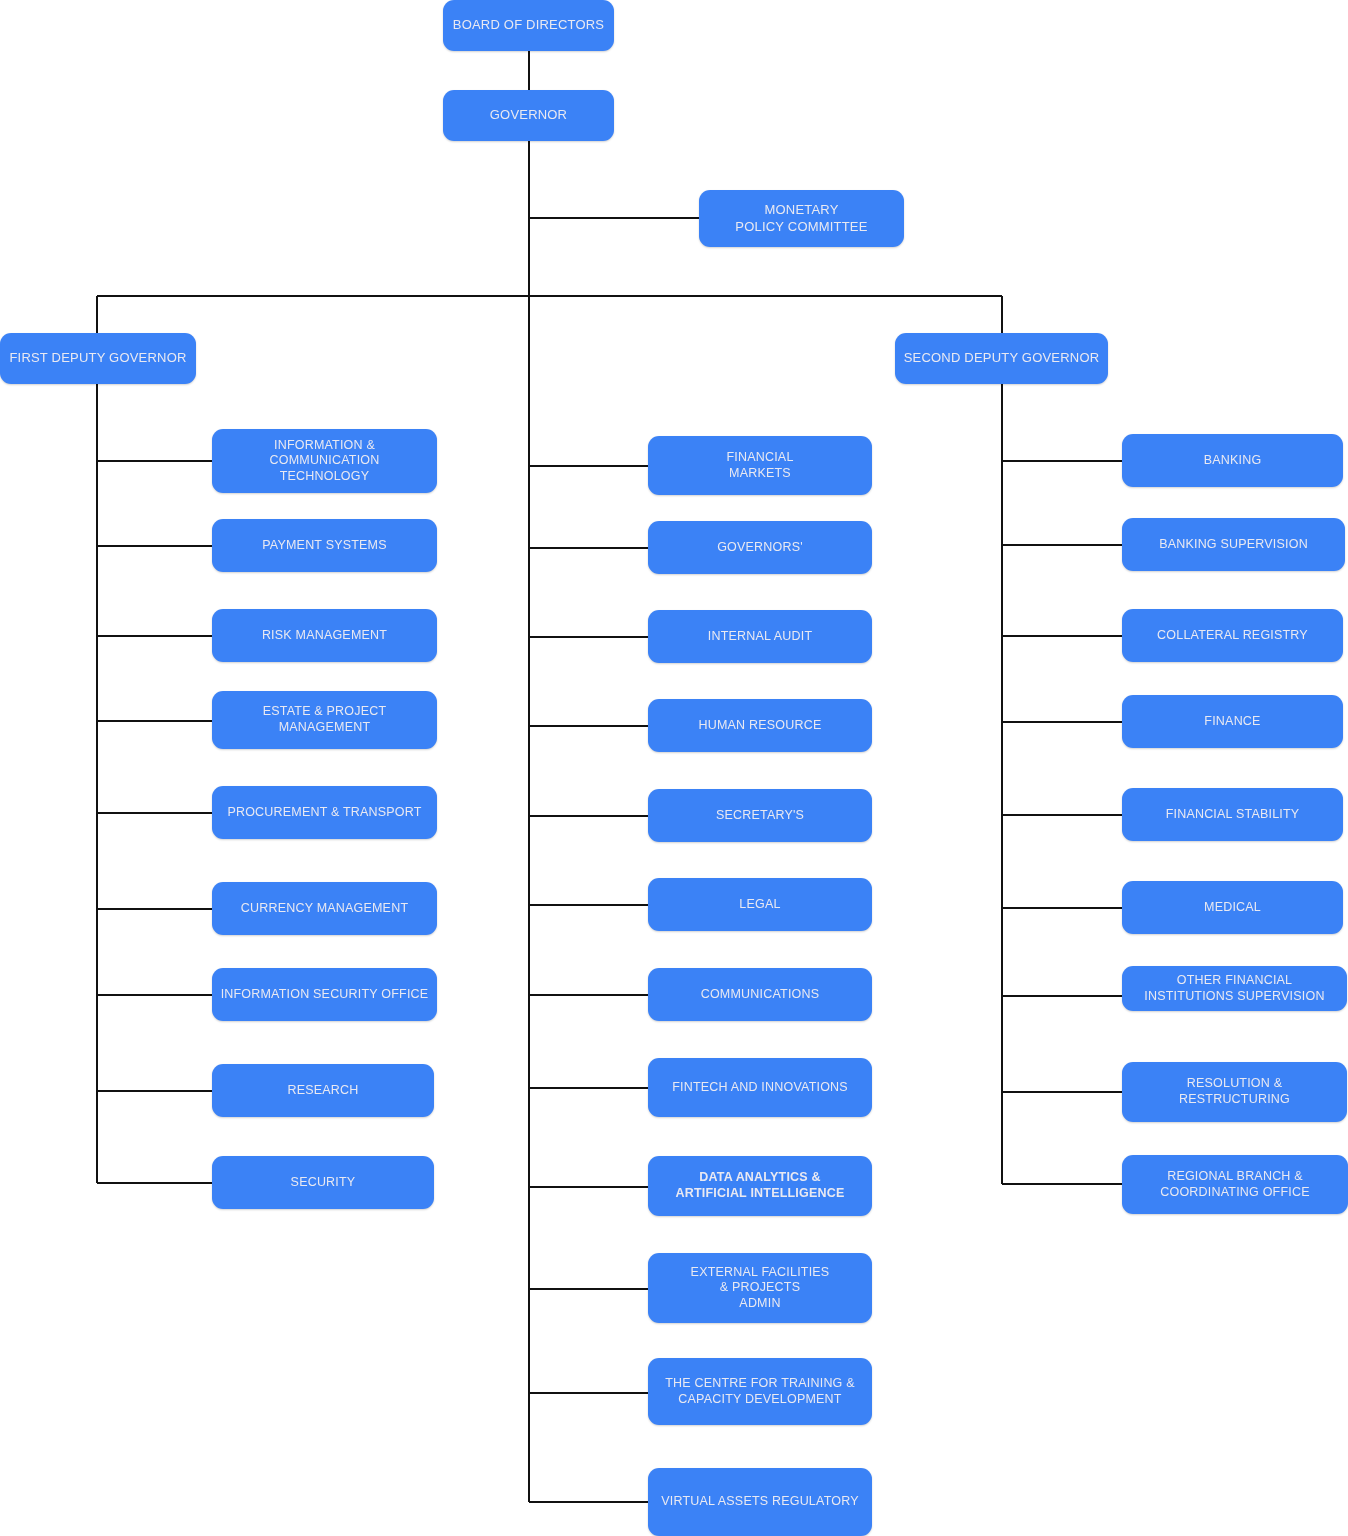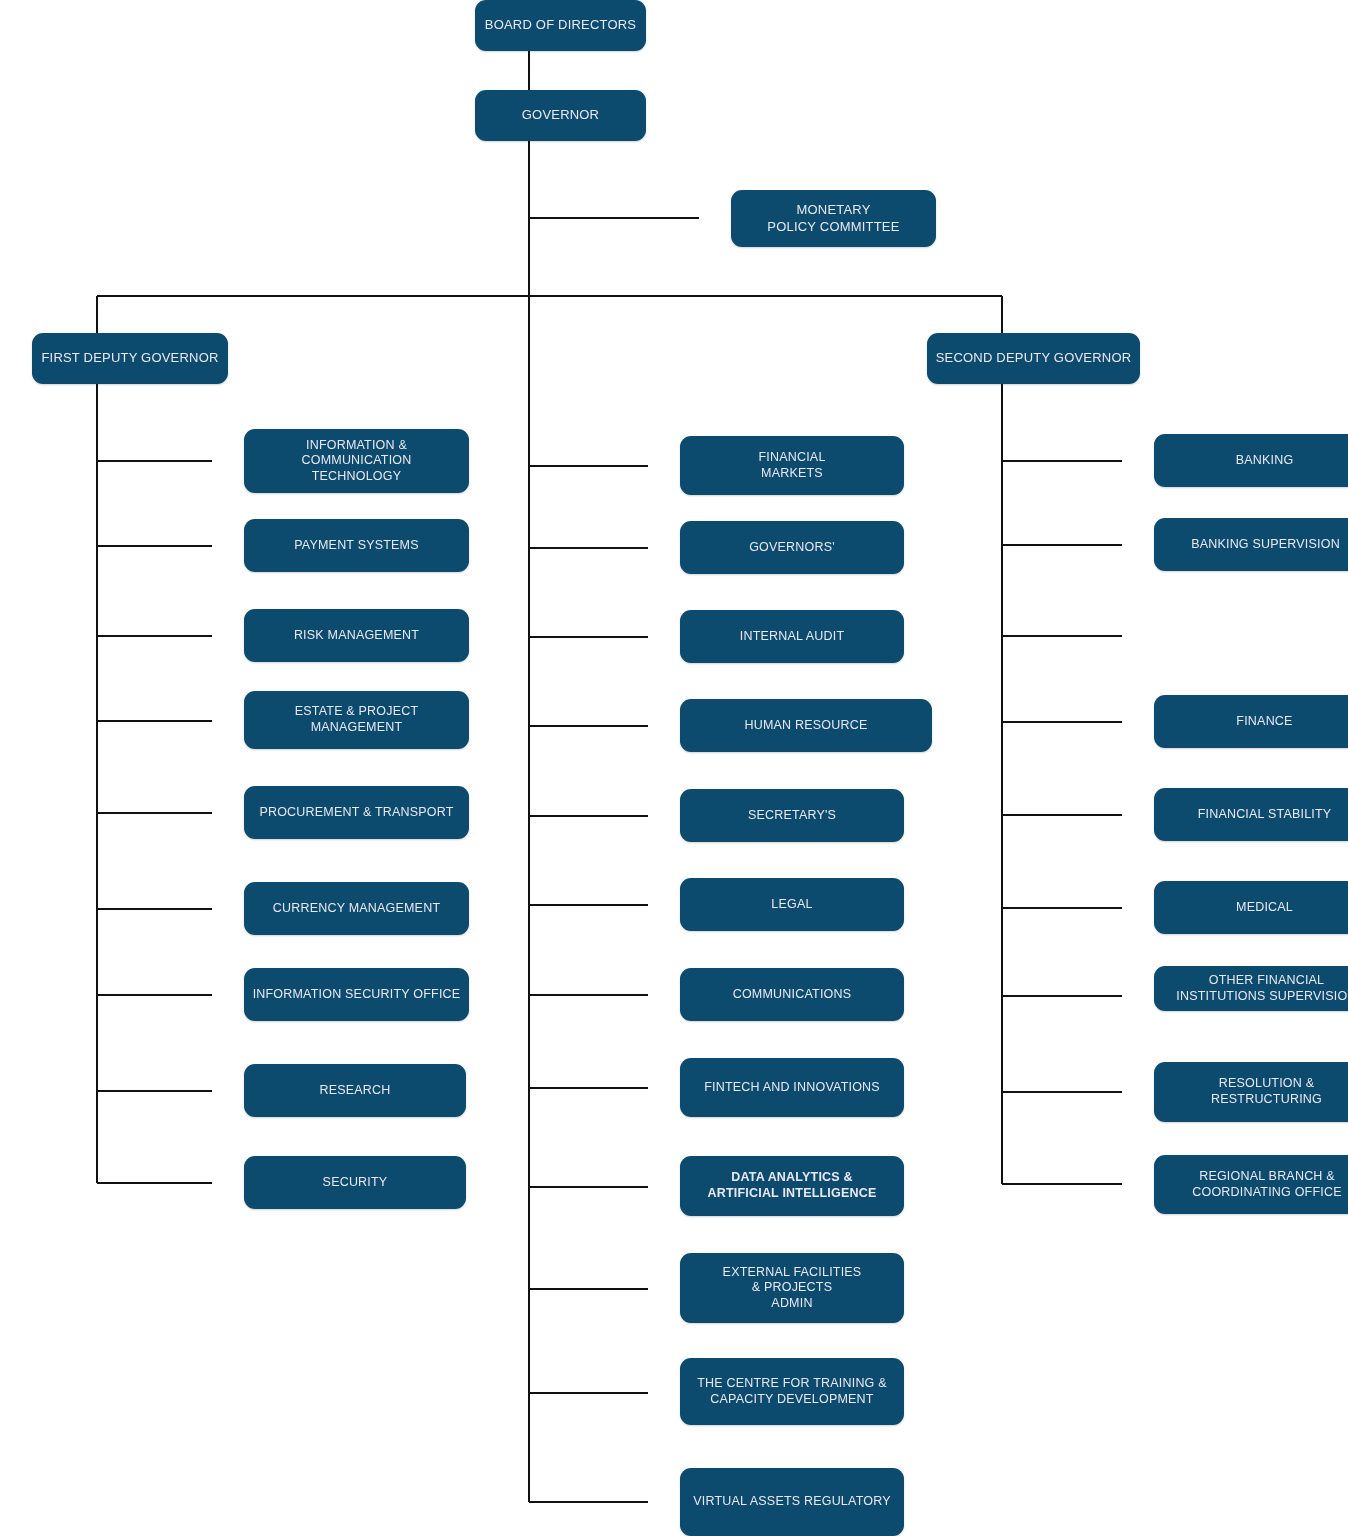--- a/index.html
+++ b/index.html
@@ -21,34 +21,33 @@
     position: absolute;
     left: 0;
     top: 0;
     width: 1348px;
     height: 1536px;
     pointer-events: none;
   }
   .node {
     position: absolute;
     box-sizing: border-box;
-    background: #0c4a6e;
+    background: #3b82f6;
     color: #e9e9f2;
     border-radius: 11px;
     display: flex;
     align-items: center;
     justify-content: center;
     text-align: center;
     font-size: 12.5px;
     line-height: 1.25;
     letter-spacing: 0.2px;
     padding: 4px 8px;
     box-shadow: 0 1px 2px rgba(0,0,0,0.18);
     white-space: pre-line;
-    margin-left: 32px;
   }
   .node.top-level { font-size: 13px; }
   .node-label { display: block; white-space: pre-line; }
 </style>
 </head>
 <body>
 
 <div id="chart-root">
 
   <svg id="connector-layer" viewBox="0 0 1348 1536" xmlns="http://www.w3.org/2000/svg">
@@ -136,35 +135,36 @@
 MANAGEMENT</span></div>
     <div class="node" style="position: absolute; left: 212px; top: 786px; width: 225px; height: 53px;"><span class="node-label">PROCUREMENT &amp; TRANSPORT</span></div>
     <div class="node" style="position: absolute; left: 212px; top: 882px; width: 225px; height: 53px;"><span class="node-label">CURRENCY MANAGEMENT</span></div>
     <div class="node" style="position: absolute; left: 212px; top: 968px; width: 225px; height: 53px;"><span class="node-label">INFORMATION SECURITY OFFICE</span></div>
     <div class="node" style="position: absolute; left: 212px; top: 1064px; width: 222px; height: 53px;"><span class="node-label">RESEARCH</span></div>
     <div class="node" style="position: absolute; left: 648px; top: 436px; width: 224px; height: 59px;"><span class="node-label">FINANCIAL
 MARKETS</span></div>
     <div class="node" style="position: absolute; left: 212px; top: 1156px; width: 222px; height: 53px;"><span class="node-label">SECURITY</span></div>
     <div class="node" style="position: absolute; left: 648px; top: 521px; width: 224px; height: 53px;"><span class="node-label">GOVERNORS'</span></div>
     <div class="node" style="position: absolute; left: 648px; top: 610px; width: 224px; height: 53px;"><span class="node-label">INTERNAL AUDIT</span></div>
-    <div class="node" style="position: absolute; left: 648px; top: 699px; width: 252px; height: 53px;"><span class="node-label">HUMAN RESOURCE</span></div>
+    <div class="node" style="position: absolute; left: 648px; top: 699px; width: 224px; height: 53px;"><span class="node-label">HUMAN RESOURCE</span></div>
     <div class="node" style="position: absolute; left: 648px; top: 789px; width: 224px; height: 53px;"><span class="node-label">SECRETARY'S</span></div>
     <div class="node" style="position: absolute; left: 648px; top: 878px; width: 224px; height: 53px;"><span class="node-label">LEGAL</span></div>
     <div class="node" style="position: absolute; left: 648px; top: 968px; width: 224px; height: 53px;"><span class="node-label">COMMUNICATIONS</span></div>
     <div class="node" style="position: absolute; left: 648px; top: 1058px; width: 224px; height: 59px;"><span class="node-label">FINTECH AND INNOVATIONS</span></div>
     <div class="node" style="position: absolute; left: 648px; top: 1156px; width: 224px; height: 60px; font-weight: bold;"><span class="node-label">DATA ANALYTICS &amp;
 ARTIFICIAL INTELLIGENCE</span></div>
     <div class="node" style="position: absolute; left: 648px; top: 1253px; width: 224px; height: 70px;"><span class="node-label">EXTERNAL FACILITIES
 &amp; PROJECTS
 ADMIN</span></div>
     <div class="node" style="position: absolute; left: 648px; top: 1358px; width: 224px; height: 67px;"><span class="node-label">THE CENTRE FOR TRAINING &amp;
 CAPACITY DEVELOPMENT</span></div>
     <div class="node" style="position: absolute; left: 648px; top: 1468px; width: 224px; height: 68px;"><span class="node-label">VIRTUAL ASSETS REGULATORY</span></div>
     <div class="node" style="position: absolute; left: 1122px; top: 434px; width: 221px; height: 53px;"><span class="node-label">BANKING</span></div>
     <div class="node" style="position: absolute; left: 1122px; top: 518px; width: 223px; height: 53px;"><span class="node-label">BANKING SUPERVISION</span></div>
+    <div class="node" style="position: absolute; left: 1122px; top: 609px; width: 221px; height: 53px;"><span class="node-label">COLLATERAL REGISTRY</span></div>
     <div class="node" style="position: absolute; left: 1122px; top: 695px; width: 221px; height: 53px;"><span class="node-label">FINANCE</span></div>
     <div class="node" style="position: absolute; left: 1122px; top: 788px; width: 221px; height: 53px;"><span class="node-label">FINANCIAL STABILITY</span></div>
     <div class="node" style="position: absolute; left: 1122px; top: 881px; width: 221px; height: 53px;"><span class="node-label">MEDICAL</span></div>
     <div class="node" style="position: absolute; left: 1122px; top: 966px; width: 225px; height: 45px;"><span class="node-label">OTHER FINANCIAL
 INSTITUTIONS SUPERVISION</span></div>
     <div class="node" style="position: absolute; left: 1122px; top: 1062px; width: 225px; height: 60px; justify-content: center;"><span class="node-label">RESOLUTION &amp;
 RESTRUCTURING</span></div>
     <div class="node" style="position: absolute; left: 1122px; top: 1155px; width: 226px; height: 59px;"><span class="node-label">REGIONAL BRANCH &amp;
 COORDINATING OFFICE</span></div>
   </div>

